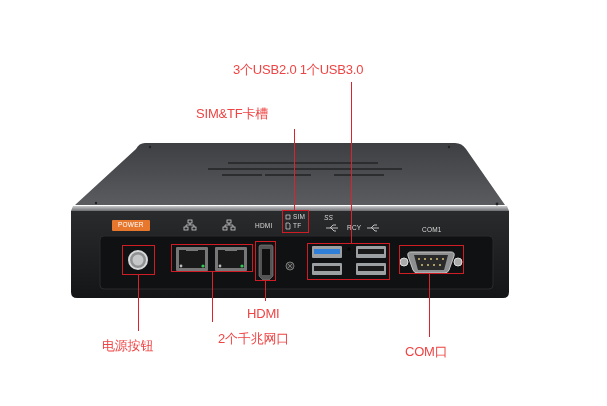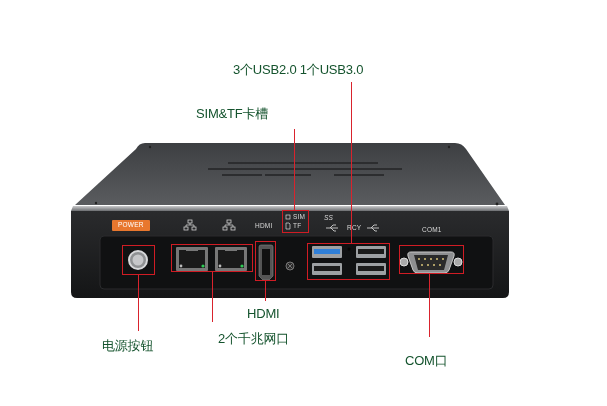--- a/index.html
+++ b/index.html
@@ -1,18 +1,18 @@
 <!DOCTYPE html>
 <html><head>
 <meta charset="utf-8">
 <style>
   html,body{margin:0;padding:0;background:#fff;}
   body{width:607px;height:406px;position:relative;overflow:hidden;font-family:"Liberation Sans","DejaVu Sans",sans-serif;}
   .abs{position:absolute;}
-  .label{position:absolute;color:#14532d;font-size:13px;white-space:nowrap;letter-spacing:-0.2px;}
+  .label{position:absolute;color:#ef4444;font-size:13px;white-space:nowrap;letter-spacing:-0.2px;}
   .vline{position:absolute;width:1px;background:#d9232d;}
   .box{position:absolute;border:1.5px solid #d01c24;box-sizing:border-box;}
   .silk{position:absolute;color:#d8d8d8;font-size:6.5px;white-space:nowrap;letter-spacing:0.2px;}
 </style>
 </head>
 <body>
 
 <div class="abs" style="left:0;top:0;width:607px;height:406px;">
   <svg width="607" height="406" class="abs" style="left:0;top:0">
     <defs>
@@ -153,13 +153,13 @@
 <div class="vline" style="left:138px;top:275px;height:56px;"></div>
 <div class="vline" style="left:212px;top:272px;height:50px;"></div>
 <div class="vline" style="left:265px;top:281px;height:20px;"></div>
 <div class="vline" style="left:429px;top:274px;height:63px;"></div>
 
 <div class="label" style="left:233px;top:61px;">3个USB2.0 1个USB3.0</div>
 <div class="label" style="left:196px;top:105px;">SIM&amp;TF卡槽</div>
 <div class="label" style="left:247px;top:306px;">HDMI</div>
 <div class="label" style="left:177px;top:330px;margin-left:41px;">2个千兆网口</div>
 <div class="label" style="left:102px;top:337px;">电源按钮</div>
-<div class="label" style="left:405px;top:352px;">COM口</div>
+<div class="label" style="left:405px;top:343px;">COM口</div>
 
 </body></html>

